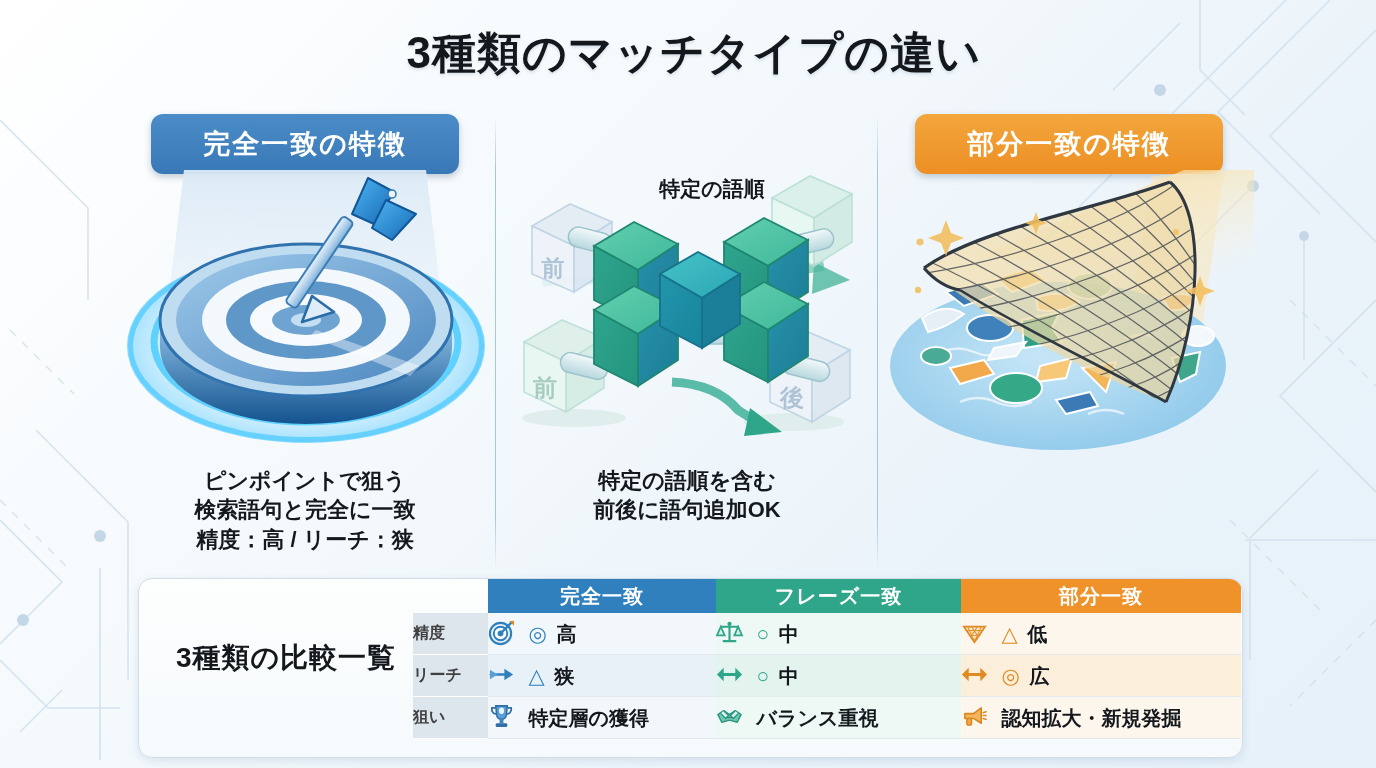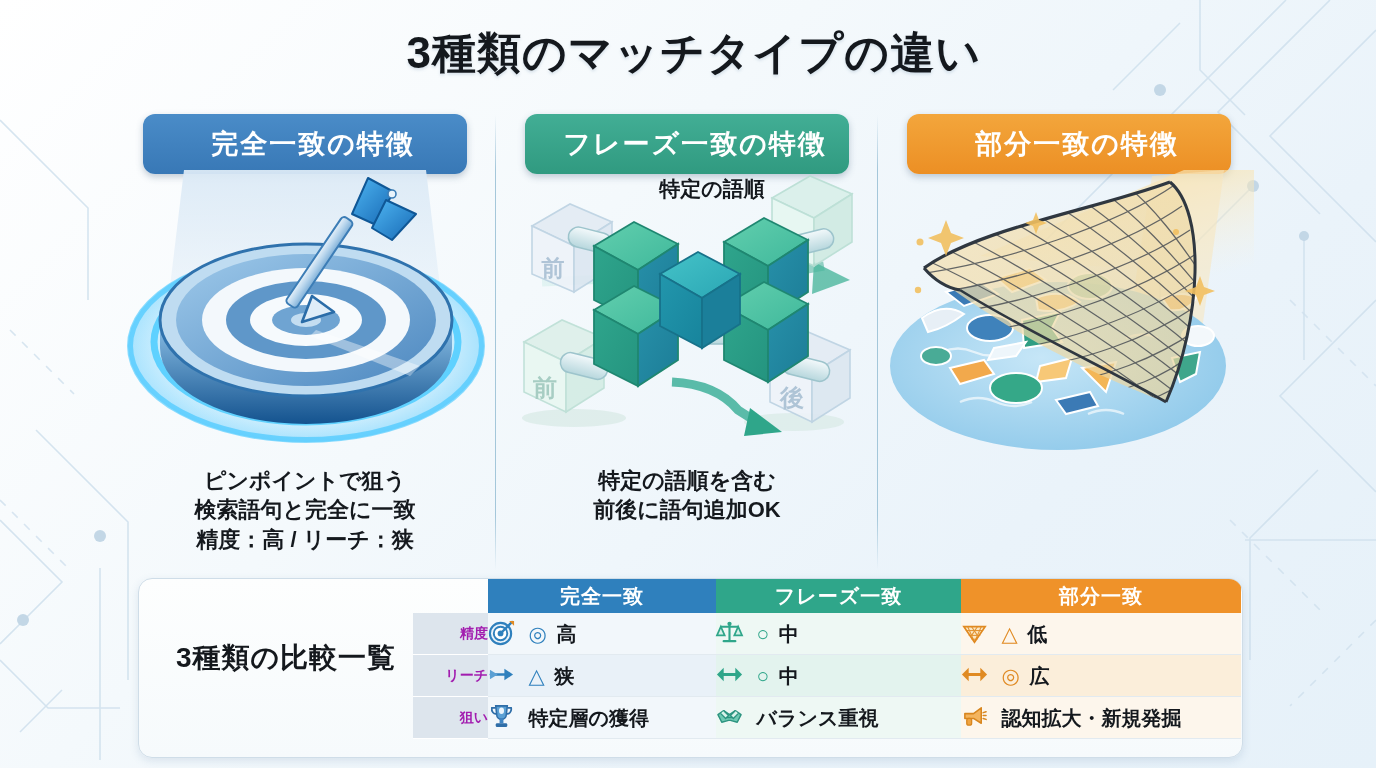--- a/index.html
+++ b/index.html
@@ -32,21 +32,20 @@
         background:linear-gradient(180deg,rgba(160,195,215,0),rgba(150,190,212,.85) 12%,rgba(150,190,212,.85) 88%,rgba(160,195,215,0));}
   .vdiv.v1{left:495px;}
   .vdiv.v2{left:877px;}
 
   .badge{
     position:absolute;left:50%;transform:translateX(-50%);top:10px;
     width:308px;height:60px;border-radius:12px;
     display:flex;align-items:center;justify-content:center;
     color:#fff;font-size:27px;font-weight:bold;letter-spacing:2px;
     box-shadow:0 3px 7px rgba(60,90,120,.30);
-    padding-left:16px;
   }
   .badge.b1{background:linear-gradient(180deg,#4a8cc8 0%,#3878b6 100%);}
   .badge.b2{background:linear-gradient(180deg,#42ae95 0%,#309a80 100%);}
   .badge.b3{background:linear-gradient(180deg,#f3a63c 0%,#ec8f24 100%);}
 
   .art{position:absolute;left:50%;transform:translateX(-50%);top:66px;width:370px;height:290px;}
   .cap{
     position:absolute;left:0;right:0;top:362px;text-align:center;
     font-size:22px;font-weight:bold;color:#15191e;line-height:1.34;
   }
@@ -74,22 +73,22 @@
   table.cmp col.c3{width:280px;}
   table.cmp th,table.cmp td{padding:0;height:41px;vertical-align:middle;}
   table.cmp thead th{
     height:34px;color:#fff;font-size:20px;font-weight:bold;text-align:center;letter-spacing:1px;
   }
   th.hblank{background:transparent;}
   th.h1{background:#2f80bd;margin-left:40px;}
   th.h2{background:#2fa68a;}
   th.h3{background:#ef9229;}
   td.rowlab{
-    background:#dde5ed;color:#a21caf;font-size:14px;font-weight:bold;
-    text-align:right;border-bottom:1px solid #ffffff;letter-spacing:0px;
+    background:#dde5ed;color:#404040;font-size:16px;font-weight:bold;
+    text-align:left;border-bottom:1px solid #ffffff;letter-spacing:0px;
   }
   td.cell{
     font-size:20px;font-weight:bold;color:#14181d;
     padding-left:12px;border-bottom:1px solid #e2eaf0;
     white-space:nowrap;
   }
   td.v1{background:#f2f7fb;}
   td.v1.alt{background:#e9f1f8;}
   td.v2{background:#eef8f4;}
   td.v2.alt{background:#e3f3ee;}
@@ -210,21 +209,20 @@
       </div>
 
       <div class="cap">
         <div>ピンポイントで狙う</div>
         <div>検索語句と完全に一致</div>
         <div>精度：高 / リーチ：狭</div>
       </div>
     </div>
 
     <div class="col c2">
-      <div class="badge b2">フレーズ一致の特徴</div>
 
       <div class="art">
         <svg width="370" height="290" viewBox="0 0 370 290">
           <defs>
             <linearGradient id="gTop" x1="0" y1="0" x2="1" y2="1">
               <stop offset="0%" stop-color="#62cfae"></stop>
                 <stop offset="100%" stop-color="#3fb89b"></stop>
             </linearGradient>
             <linearGradient id="gLeft" x1="0" y1="0" x2="1" y2="1">
               <stop offset="0%" stop-color="#2fa58c"></stop>

